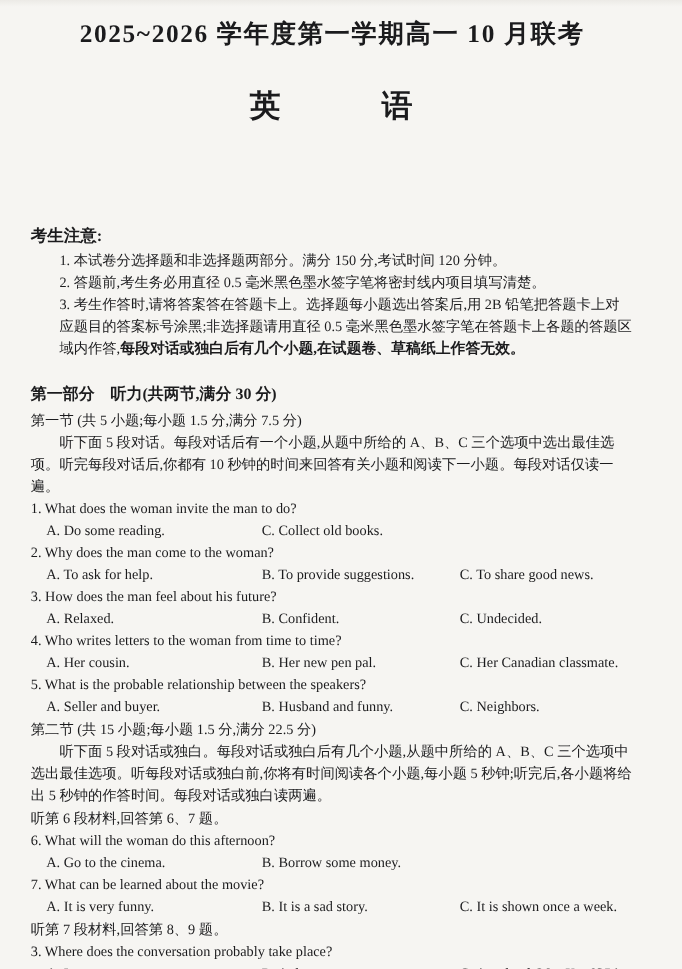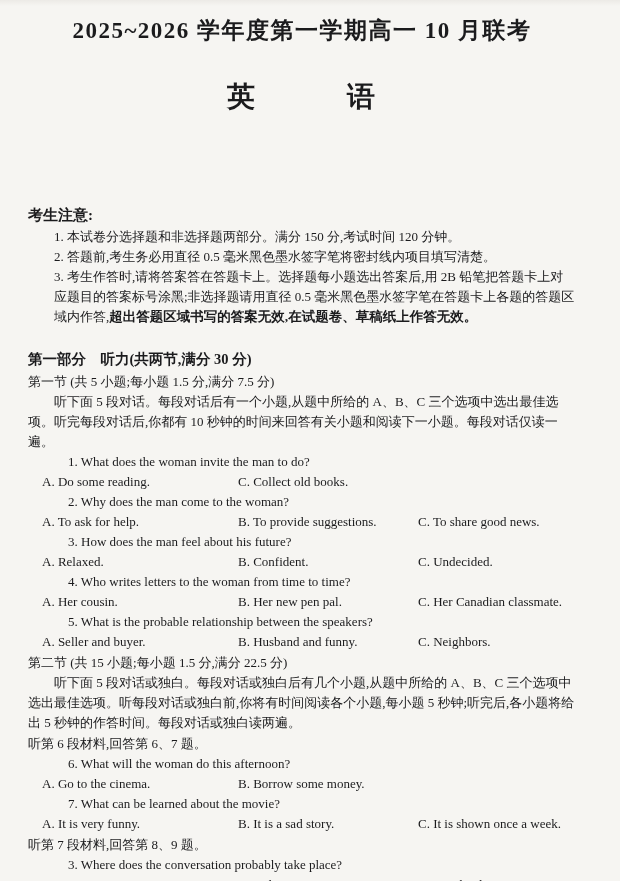--- a/index.html
+++ b/index.html
@@ -71,21 +71,20 @@
     text-indent: 2em;
   }
   .material-line {
     font-size: 13px;
     line-height: 21px;
   }
   .question { }
   .q-text {
     font-size: 13px;
     line-height: 20px;
-    margin-left: 40px;
   }
   .options {
     display: grid;
     grid-template-columns: 196px 180px auto;
     padding-left: 14px;
     font-size: 13px;
     line-height: 20px;
   }
   .footer {
     margin-top: auto;
@@ -110,21 +109,21 @@
 
 <div class="page">
 
   <div class="exam-title">2025~2026 学年度第一学期高一 10 月联考</div>
   <div class="exam-subject">英　　　语</div>
 
   <div class="notice">
     <div class="notice-label">考生注意:</div>
     <div class="note">1. 本试卷分选择题和非选择题两部分。满分 150 分,考试时间 120 分钟。</div>
     <div class="note">2. 答题前,考生务必用直径 0.5 毫米黑色墨水签字笔将密封线内项目填写清楚。</div>
-    <div class="note"><span>3. 考生作答时,请将答案答在答题卡上。选择题每小题选出答案后,用 2B 铅笔把答题卡上对应题目的答案标号涂黑;非选择题请用直径 0.5 毫米黑色墨水签字笔在答题卡上各题的答题区域内作答,</span><span class="bold-warning">超出答题区域书写的答案无效,在试题卷、草稿纸上作答无效。</span></div>
+    <div class="note"><span>3. 考生作答时,请将答案答在答题卡上。选择题每小题选出答案后,用 2B 铅笔把答题卡上对应题目的答案标号涂黑;非选择题请用直径 0.5 毫米黑色墨水签字笔在答题卡上各题的答题区域内作答,</span><span class="bold-warning">每段对话或独白后有几个小题,在试题卷、草稿纸上作答无效。</span></div>
   </div>
 
   <div class="part-heading">第一部分　听力(共两节,满分 30 分)</div>
 
   <div class="section-heading">第一节 (共 5 小题;每小题 1.5 分,满分 7.5 分)</div>
   <div class="instructions">听下面 5 段对话。每段对话后有一个小题,从题中所给的 A、B、C 三个选项中选出最佳选项。听完每段对话后,你都有 10 秒钟的时间来回答有关小题和阅读下一小题。每段对话仅读一遍。</div>
 
   <div class="question">
     <div class="q-text">1. What does the woman invite the man to do?</div>
     <div class="options">

